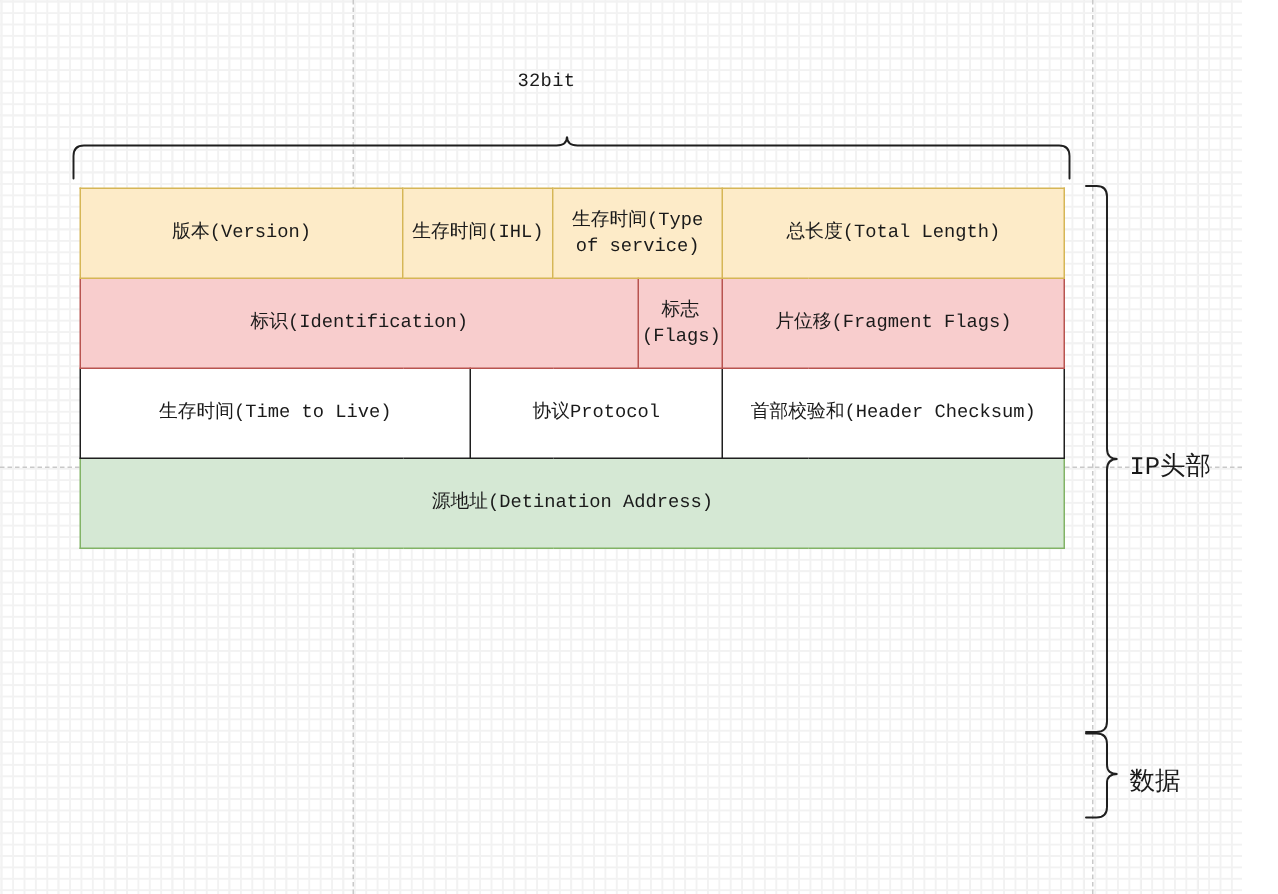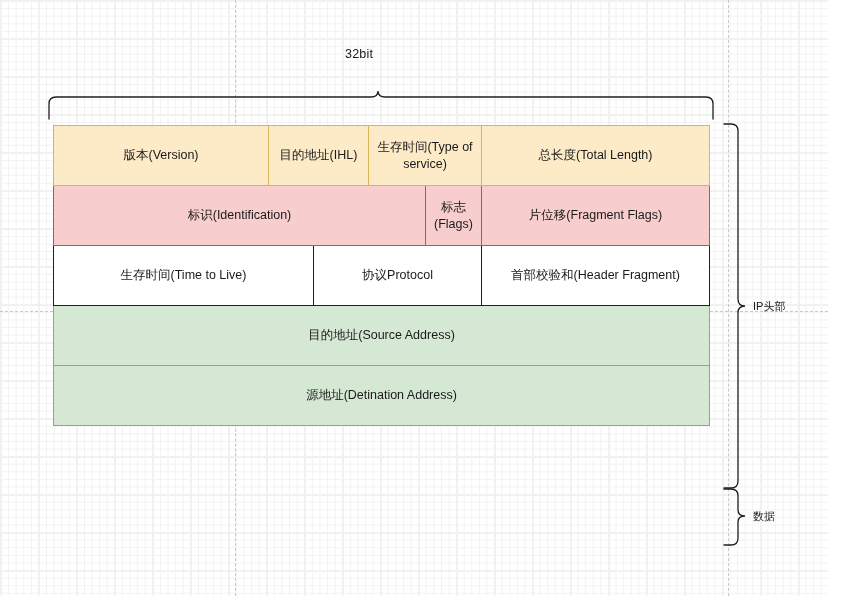--- a/index.html
+++ b/index.html
@@ -27,20 +27,21 @@
       linear-gradient(to bottom, #f2f2f2 1px, transparent 1px),
       
       linear-gradient(to right, #e0e0e0 1px, transparent 1px),
       linear-gradient(to bottom, #e0e0e0 1px, transparent 1px);
     background-size:
       7.6px 7.6px,
       7.6px 7.6px,
       38px 38px,
       38px 38px;
     background-position: 0.5px 0.5px, 0.5px 0.5px, 0.5px 0.5px, 0.5px 0.5px;
+    font-family: Liberation Mono, monospace;
   }
 
   
   .guide-v {
     position: absolute;
     top: 0;
     bottom: 0;
     width: 0;
     border-left: 1px dashed #c9c9c9;
   }
@@ -69,21 +70,21 @@
     top: 0;
   }
 
   
   .brace {
     position: absolute;
   }
 
   .brace-label {
     position: absolute;
-    font-size: 11px;
+    font-size: 17px;
     color: #1a1a1a;
     white-space: nowrap;
   }
 
   
   #packet {
     position: absolute;
     left: 53px;
     top: 125px;
     width: 656px;
@@ -145,43 +146,40 @@
       <col style="width:55px;">
       <col style="width:57px;">
       <col style="width:56px;">
       <col style="width:57px;">
       <col style="width:171px;">
     </colgroup>
 
     <tbody>
         <tr class="row-version">
       <td colspan="2">版本(Version)</td>
-      <td colspan="2">目的地址(IHL)</td>
+      <td colspan="2">生存时间(IHL)</td>
       <td colspan="2">生存时间(Type of service)</td>
       <td colspan="2">总长度(Total Length)</td>
     </tr>
 
     <tr class="row-ident">
       <td colspan="5">标识(Identification)</td>
       <td class="cell-two-line">
         <span>标志</span><br>
         <span>(Flags)</span>
       </td>
       <td colspan="2">片位移(Fragment Flags)</td>
     </tr>
 
     <tr class="row-ttl">
       <td colspan="3">生存时间(Time to Live)</td>
       <td colspan="3">协议Protocol</td>
-      <td colspan="2">首部校验和(Header Fragment)</td>
+      <td colspan="2">首部校验和(Header Checksum)</td>
     </tr>
 
-    <tr class="row-addr">
-      <td colspan="8">目的地址(Source Address)</td>
-    </tr>
 
     <tr class="row-addr">
       <td colspan="8">源地址(Detination Address)</td>
     </tr>
 
 
   </tbody>
     </table>
 
 </div>

